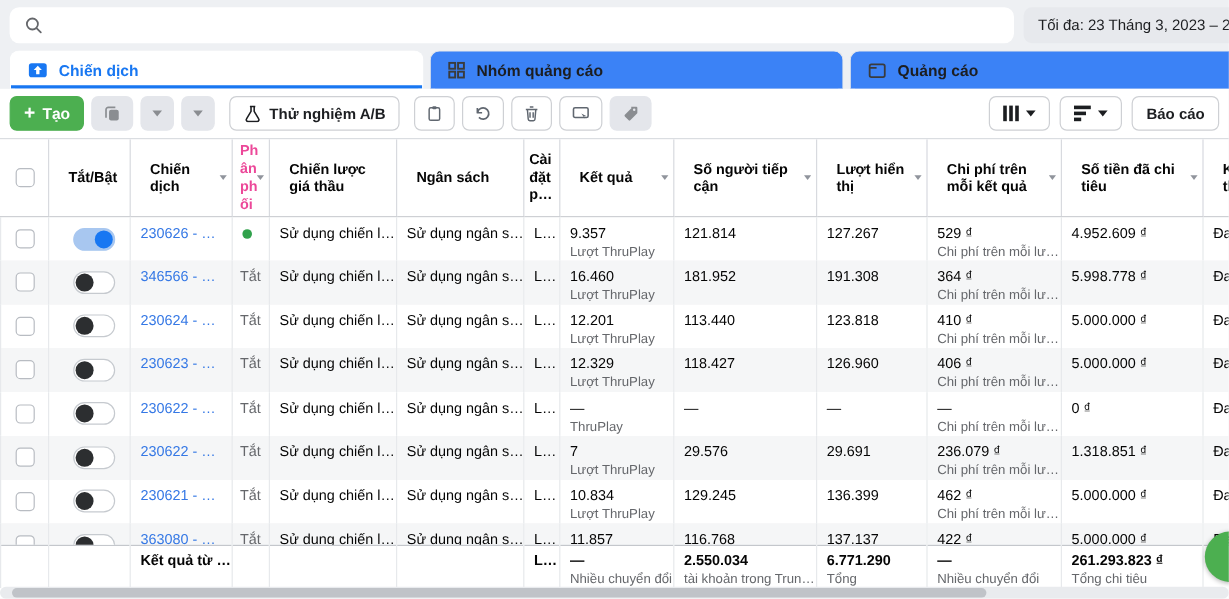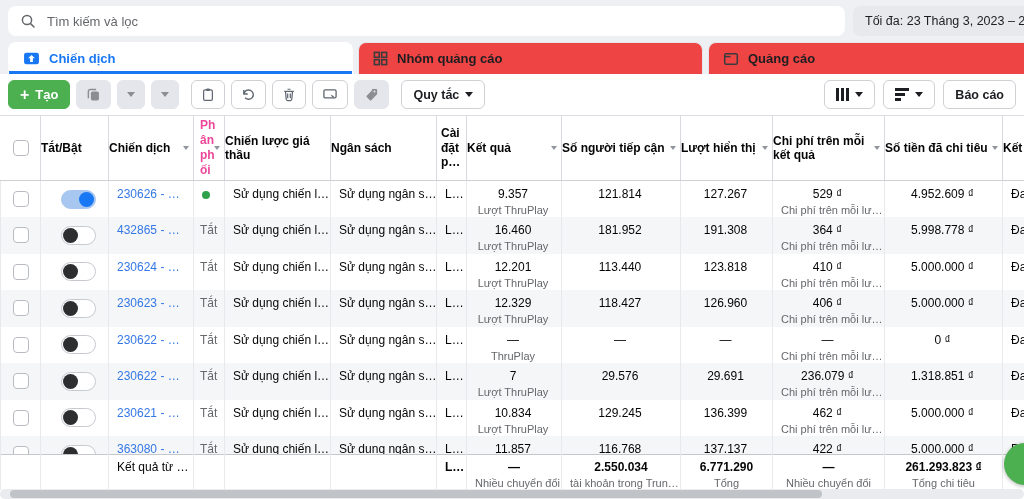--- a/index.html
+++ b/index.html
@@ -12,21 +12,21 @@
   }
   
   .topbar{height:42px;display:flex;align-items:center;padding:0 0 0 8px;box-sizing:border-box}
   .searchbox{flex:0 0 837px;height:30px;background:#fff;border-radius:8px;display:flex;align-items:center;gap:9px;padding:0 12px;box-sizing:border-box}
   .searchbox input{border:none;outline:none;background:transparent;font:13px "Liberation Sans","DejaVu Sans",sans-serif;color:#050505;flex:1}
   .searchbox input::placeholder{color:#65676b}
   .datechip{margin-left:8px;height:30px;line-height:30px;background:#e7e9ed;border-radius:7px;padding:0 12px;font-size:12.5px;color:#1c1e21;white-space:nowrap;flex:0 0 auto}
   
   .tabs{height:32px;display:flex;gap:5px;padding-left:8px}
   .tab{width:345px;display:flex;align-items:center;gap:9px;padding-left:14px;box-sizing:border-box;
-       background:#ef4444;border:1px solid #e4e6ea;border-bottom:none;border-radius:8px 8px 0 0;
+       background:#3b82f6;border:1px solid #e4e6ea;border-bottom:none;border-radius:8px 8px 0 0;
        font-size:13px;font-weight:bold;color:#1c1e21;cursor:pointer;flex:0 0 auto}
   .tab.active{background:#fff;border-color:#fff;color:#1877f2;box-shadow:inset 0 -3px 0 #1877f2}
   .tab .ticon{display:flex;align-items:center}
   
   .card{background:#fff;height:425px;position:relative}
   .toolbar{height:42px;display:flex;align-items:center;gap:6px;padding:0 8px;box-sizing:border-box;border-bottom:1px solid #dadde1}
   .btn{height:29px;display:inline-flex;align-items:center;gap:6px;padding:0 11px;border-radius:6px;
        background:#fff;border:1px solid #ced0d4;font-size:12.5px;font-weight:bold;color:#1c1e21;cursor:pointer;box-sizing:border-box;white-space:nowrap}
   .btn.icon-only{padding:0 9px}
   .btn.green{background:#4caf50;border-color:#4caf50;color:#fff;font-size:13px}
@@ -43,64 +43,63 @@
   .fbars{display:inline-flex;flex-direction:column;gap:2px;align-items:flex-start}
   .fbars span{height:3px;background:#1c1e21;display:inline-block}
   .fbars span:nth-child(1){width:14px}.fbars span:nth-child(2){width:10px}.fbars span:nth-child(3){width:6px}
   
   .tbl-clip{height:338px;overflow:hidden}
   table.grid{table-layout:fixed;width:1082px;border-collapse:collapse}
   col.c-cb{width:40px}col.c-tg{width:68px}col.c-name{width:85px}col.c-del{width:31px}
   col.c-bid{width:106px}col.c-bud{width:106px}col.c-att{width:30px}col.c-res{width:95px}
   col.c-reach{width:119px}col.c-imp{width:92px}col.c-cpr{width:112px}col.c-spent{width:118px}col.c-end{width:80px}
   thead th{height:48px;border-left:1px solid #d8dadf;border-bottom:1px solid #ced0d4;
-           font-size:12px;font-weight:bold;text-align:left;vertical-align:middle;padding:2px 0;box-sizing:border-box;position:relative;cursor:pointer}
+           font-size:12px;font-weight:bold;text-align:left;vertical-align:middle;padding:2px 16px;box-sizing:border-box;position:relative;cursor:pointer}
   thead th:first-child{border-left:none}
   thead th .sortc{position:absolute;right:4px;top:50%;margin-top:-2px;width:0;height:0;border-left:3.5px solid transparent;border-right:3.5px solid transparent;border-top:4px solid #90949c}
   th.del-h{color:#ec4899;overflow:hidden;word-break:break-word;line-height:1.25;padding:2px 3px 2px 6px}
   th.set-h{overflow:hidden;word-break:break-word;line-height:1.2;padding:2px 4px}
   tbody td{height:36.5px;border-left:1px solid #e7e9ec;vertical-align:top;padding:6px 8px 0 8px;box-sizing:border-box;overflow:hidden;white-space:nowrap}
   tbody td:first-child,thead th:first-child{padding-left:12px}
   tbody tr:nth-child(even){background:#f5f6f7}
   td.mid{vertical-align:middle;padding-top:0}
-  td.num,th.num-h{text-align:center}
+  td.num,th.num-h{text-align:left}
   td.num{padding-right:10px}
   .main{font-size:12px;color:#050505;line-height:15px}
   .sub{font-size:11px;color:#65676b;line-height:14px;margin-top:1px}
   a.camp{color:#3578e5;text-decoration:none;font-size:12px}
   .status-off{color:#65676b}
   .dot{width:8px;height:8px;border-radius:50%;background:#31a24c;display:inline-block;margin-left:2px;margin-top:4px}
   .checkbox{width:16px;height:16px;border:1px solid #b8bcc2;border-radius:4px;background:#fff;box-sizing:border-box;cursor:pointer}
   .switch{width:35px;height:19px;border-radius:10px;background:#fff;border:1px solid #c6cacf;position:relative;box-sizing:border-box;cursor:pointer}
   .switch .knob{position:absolute;top:1px;left:1px;width:15px;height:15px;border-radius:50%;background:#2c2e30}
   .switch.on{background:#a8c7f0;border-color:#a8c7f0}
   .switch.on .knob{left:auto;right:1px;background:#1877f2}
   
   table.summary{border-top:1px solid #c4c7cc}
   table.summary td{height:35px;border-left:1px solid #e7e9ec;vertical-align:top;padding:5px 8px 0 8px;box-sizing:border-box;overflow:hidden;white-space:nowrap;background:#fff}
   table.summary .main{font-weight:bold}
-  .sumlabel{font-weight:normal;font-size:12px}
+  .sumlabel{font-weight:bold;font-size:12px}
   
   .hscroll{position:absolute;left:0;right:0;bottom:0;height:10px;background:#e9ebee;border-radius:5px}
   .hscroll .thumb{position:absolute;left:10px;top:1px;height:8px;width:812px;background:#c0c3c8;border-radius:4px;cursor:pointer}
   .help-fab{position:absolute;right:-22px;bottom:14px;width:42px;height:42px;border-radius:50%;background:#4caf50;box-shadow:0 1px 4px rgba(0,0,0,.3);cursor:pointer}
   svg{display:block}
 </style>
 </head>
 <body>
 
 <div class="topbar">
   <div class="searchbox">
     <span>
       <svg width="16" height="16" viewBox="0 0 16 16">
           <circle cx="7" cy="7" r="4.6" fill="none" stroke="#65676b" stroke-width="1.5"></circle>
           <line x1="10.6" y1="10.6" x2="14" y2="14" stroke="#65676b" stroke-width="1.5" stroke-linecap="round"></line>
         </svg>
     </span>
-    <input type="text" placeholder="Tìm kiếm và lọc" style="">
   </div>
   <div class="datechip">Tối đa: 23 Tháng 3, 2023 – 26 Tháng 6, 2023</div>
 </div>
 
 <div class="tabs">
   <div class="tab active">
     <span class="ticon">
       <svg width="17" height="17" viewBox="0 0 16 16">
           <rect x="1" y="2.5" width="14" height="11" rx="2.2" fill="#1877f2"></rect>
           <path d="M8 4.6l3.2 3.2H9.3v3.4H6.7V7.8H4.8z" fill="#fff"></path>
@@ -144,20 +143,28 @@
             <path d="M10.8 2.6H4.6A2.1 2.1 0 0 0 2.5 4.7v7.2" fill="none" stroke="#8a8d91" stroke-width="1.5"></path>
           </svg>
       </span>
     </button>
     <button class="btn gray icon-only">
       <span class="caret dim"></span>
     </button>
     <button class="btn gray icon-only">
       <span class="caret dim"></span>
     </button>
+    <button class="btn" style="margin-left:6px">
+      <span>
+        <svg width="15" height="15" viewBox="0 0 16 16" fill="none" stroke="#1c1e21" stroke-width="1.4">
+            <path d="M5.6 1.8h4.8M6.6 1.8v4.4l-4 6.7a1.5 1.5 0 0 0 1.3 2.3h8.2a1.5 1.5 0 0 0 1.3-2.3l-4-6.7V1.8"></path>
+          </svg>
+      </span>
+      <span>Thử nghiệm A/B</span>
+    </button>
     <button class="btn icon-only" style="margin-left:6px">
       <span>
         <svg width="14" height="15" viewBox="0 0 16 16" fill="none" stroke="#606770" stroke-width="1.4">
             <rect x="3" y="2.6" width="10" height="12" rx="1.6"></rect>
             <rect x="6" y="1.1" width="4" height="3" rx="1" fill="#606770" stroke="none"></rect>
           </svg>
       </span>
     </button>
     <button class="btn icon-only">
       <span>
@@ -182,24 +189,20 @@
           </svg>
       </span>
     </button>
     <button class="btn gray icon-only">
       <span>
         <svg width="15" height="15" viewBox="0 0 16 16">
             <path d="M8.6 2H13a1 1 0 0 1 1 1v4.4a1 1 0 0 1-.3.7l-6 6a1 1 0 0 1-1.4 0L2.9 10.7a1 1 0 0 1 0-1.4l6-6A1 1 0 0 1 8.6 2z" fill="#8a8d91"></path>
             <circle cx="11.2" cy="4.8" r="1.1" fill="#e4e6eb"></circle>
           </svg>
       </span>
-    </button>
-    <button class="btn" style="margin-left:6px">
-      <span>Quy tắc</span>
-      <span class="caret"></span>
     </button>
 
     <div class="right-tools">
       <button class="btn">
         <span class="colbars">
             <span></span>
             <span></span>
             <span></span>
           </span>
         <span class="caret"></span>
@@ -291,21 +294,21 @@
 
   <tr>
     <td class="mid">
               <div class="checkbox"></div>
             </td>
     <td class="mid" style="padding-left:20px">
               <div class="switch">
                 <div class="knob"></div>
               </div>
             </td>
-    <td><a href="#" class="camp">432865 - …</a></td>
+    <td><a href="#" class="camp">346566 - …</a></td>
     <td style="padding-left:6px;padding-right:2px" class="status-off">Tắt</td>
     <td>Sử dụng chiến l…</td>
     <td>Sử dụng ngân s…</td>
     <td>L…</td>
     <td class="num">
               <div class="main">16.460</div>
               <div class="sub">Lượt ThruPlay</div>
             </td>
     <td class="num">
               <div class="main">181.952</div>

